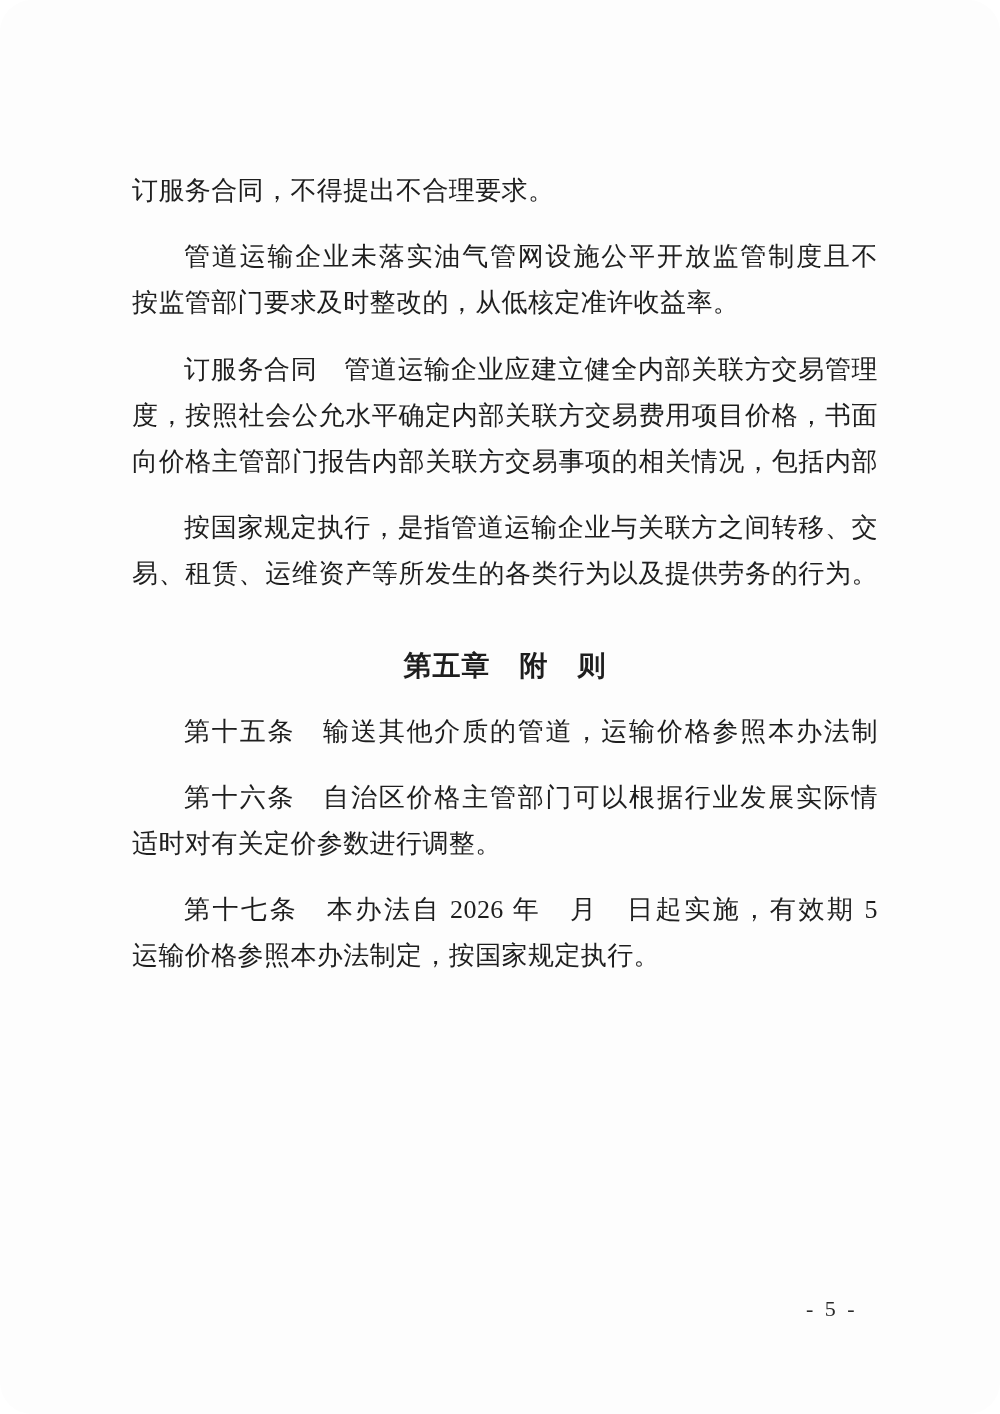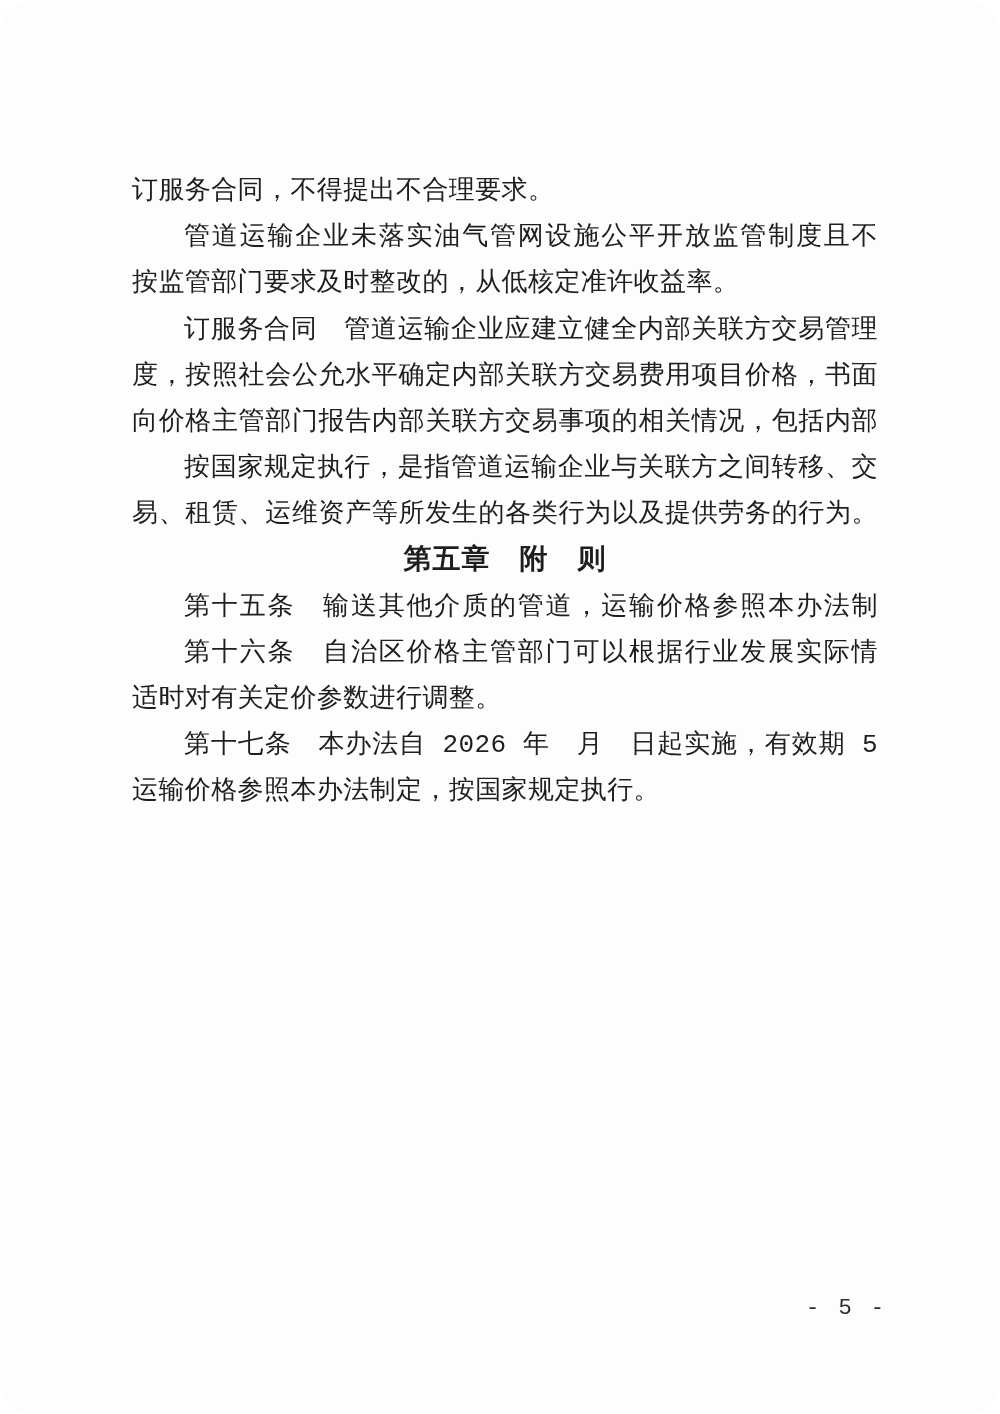--- a/index.html
+++ b/index.html
@@ -1,21 +1,21 @@
 <!DOCTYPE html>
 <html><head>
 <meta charset="utf-8">
 <style>
   html, body { margin: 0; padding: 0; }
   .page {
     position: relative;
     width: 1000px;
     height: 1414px;
     background: #fdfdfd;
-    font-family: Liberation Mono, monospace;
+    font-family: Liberation Serif, serif;
     color: #1e1e1e;
     overflow: hidden;
     border-radius: 32px;
   }
   .doc-body {
     position: absolute;
     left: 132px;
     top: 168px;
     width: 746px;
   }
@@ -29,29 +29,31 @@
     white-space: nowrap;
   }
   .text-line.fill {
     text-align: justify;
     text-align-last: justify;
     text-justify: inter-character;
     white-space: normal;
   }
   .text-line.indent {
     padding-left: 52px;
+    margin-top: 20px;
   }
   .chapter-heading {
     font-size: 28px;
     line-height: 46.2px;
     height: 46.2px;
     font-weight: bold;
     text-align: center;
     letter-spacing: 1px;
     overflow: hidden;
+    margin-top: 45px;
   }
   .page-number {
     position: absolute;
     left: 806px;
     top: 1296px;
     font-size: 22px;
     letter-spacing: 3px;
     color: #2a2a2a;
     white-space: nowrap;
   }

